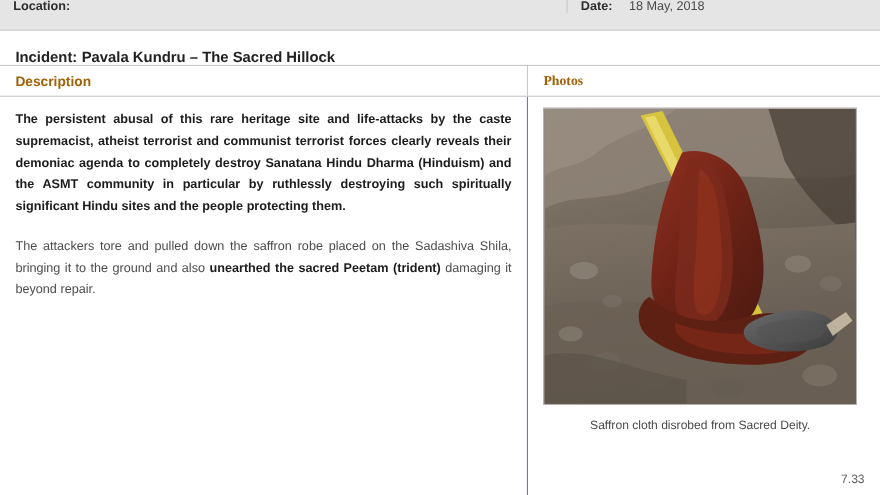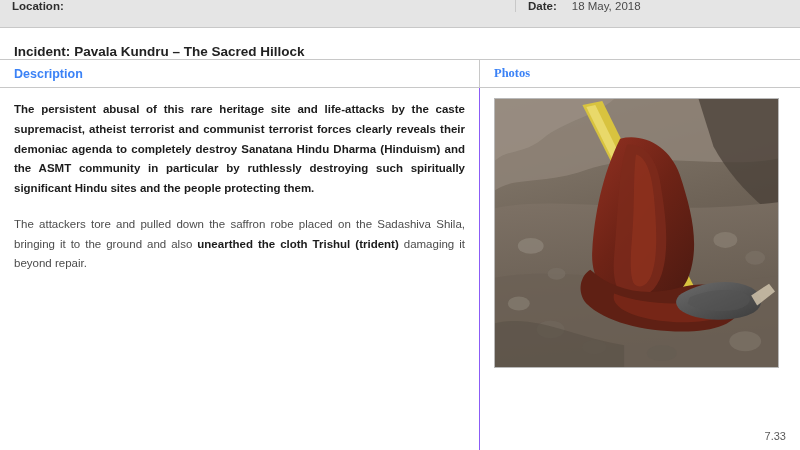--- a/index.html
+++ b/index.html
@@ -79,21 +79,21 @@
     display: flex;
     height: 28px;
     border-bottom: 1px solid #c8c8c8;
     background: #ffffff;
   }
   .col-head {
     display: flex;
     align-items: center;
     font-size: 12.5px;
     font-weight: bold;
-    color: #3b82f6;
+    color: #a16207;
     padding: 0 14px;
   }
   .col-head.desc {
     flex: 0 0 480px;
     border-right: 1px solid #c8c8c8;
   }
   .col-head.photos {
     flex: 1 1 auto;
     font-family: Liberation Serif, serif;
   }
@@ -185,21 +185,21 @@
 
   <div class="col-head-row">
     <div class="col-head desc">Description</div>
     <div class="col-head photos">Photos</div>
   </div>
 
   <div class="body-row">
 
     <div class="col-desc">
       <p class="para strong">The persistent abusal of this rare heritage site and life-attacks by the caste supremacist, atheist terrorist and communist terrorist forces clearly reveals their demoniac agenda to completely destroy Sanatana Hindu Dharma (Hinduism) and the ASMT community in particular by ruthlessly destroying such spiritually significant Hindu sites and the people protecting them.</p>
-      <p class="para normal"><span>The attackers tore and pulled down the saffron robe placed on the Sadashiva Shila, bringing it to the ground and also </span><b>unearthed the cloth Trishul (trident)</b><span> damaging it beyond repair.</span></p>
+      <p class="para normal"><span>The attackers tore and pulled down the saffron robe placed on the Sadashiva Shila, bringing it to the ground and also </span><b>unearthed the sacred Peetam (trident)</b><span> damaging it beyond repair.</span></p>
     </div>
 
     <div class="col-photos">
       <div class="photo-frame">
         <svg class="photo-svg" viewBox="0 0 285 270" preserveAspectRatio="xMidYMid slice">
           <defs>
             <linearGradient id="gwall" x1="0" y1="0" x2="0.3" y2="1">
               <stop offset="0%" stop-color="#8a7f72"></stop>
               <stop offset="55%" stop-color="#6e6357"></stop>
               <stop offset="100%" stop-color="#5a5048"></stop>
@@ -251,17 +251,18 @@
           <ellipse cx="262" cy="160" rx="10" ry="7" fill="#7b7165" opacity="0.7"></ellipse>
           <ellipse cx="252" cy="244" rx="16" ry="10" fill="#7a7165" opacity="0.8"></ellipse>
           <ellipse cx="100" cy="250" rx="12" ry="7" fill="#6a6156" opacity="0.8"></ellipse>
           <ellipse cx="168" cy="256" rx="15" ry="8" fill="#655c52" opacity="0.8"></ellipse>
 
           <path d="M258,198 L276,186 L282,194 L264,208 Z" fill="#c9bda6" opacity="0.9"></path>
 
           <path d="M0,226 C40,216 80,240 130,248 L130,270 L0,270 Z" fill="#564d44" opacity="0.5"></path>
         </svg>
       </div>
+      <div class="photo-caption">Saffron cloth disrobed from Sacred Deity.</div>
       <div class="page-number">7.33</div>
     </div>
 
   </div>
 </div>
 
 </body></html>

